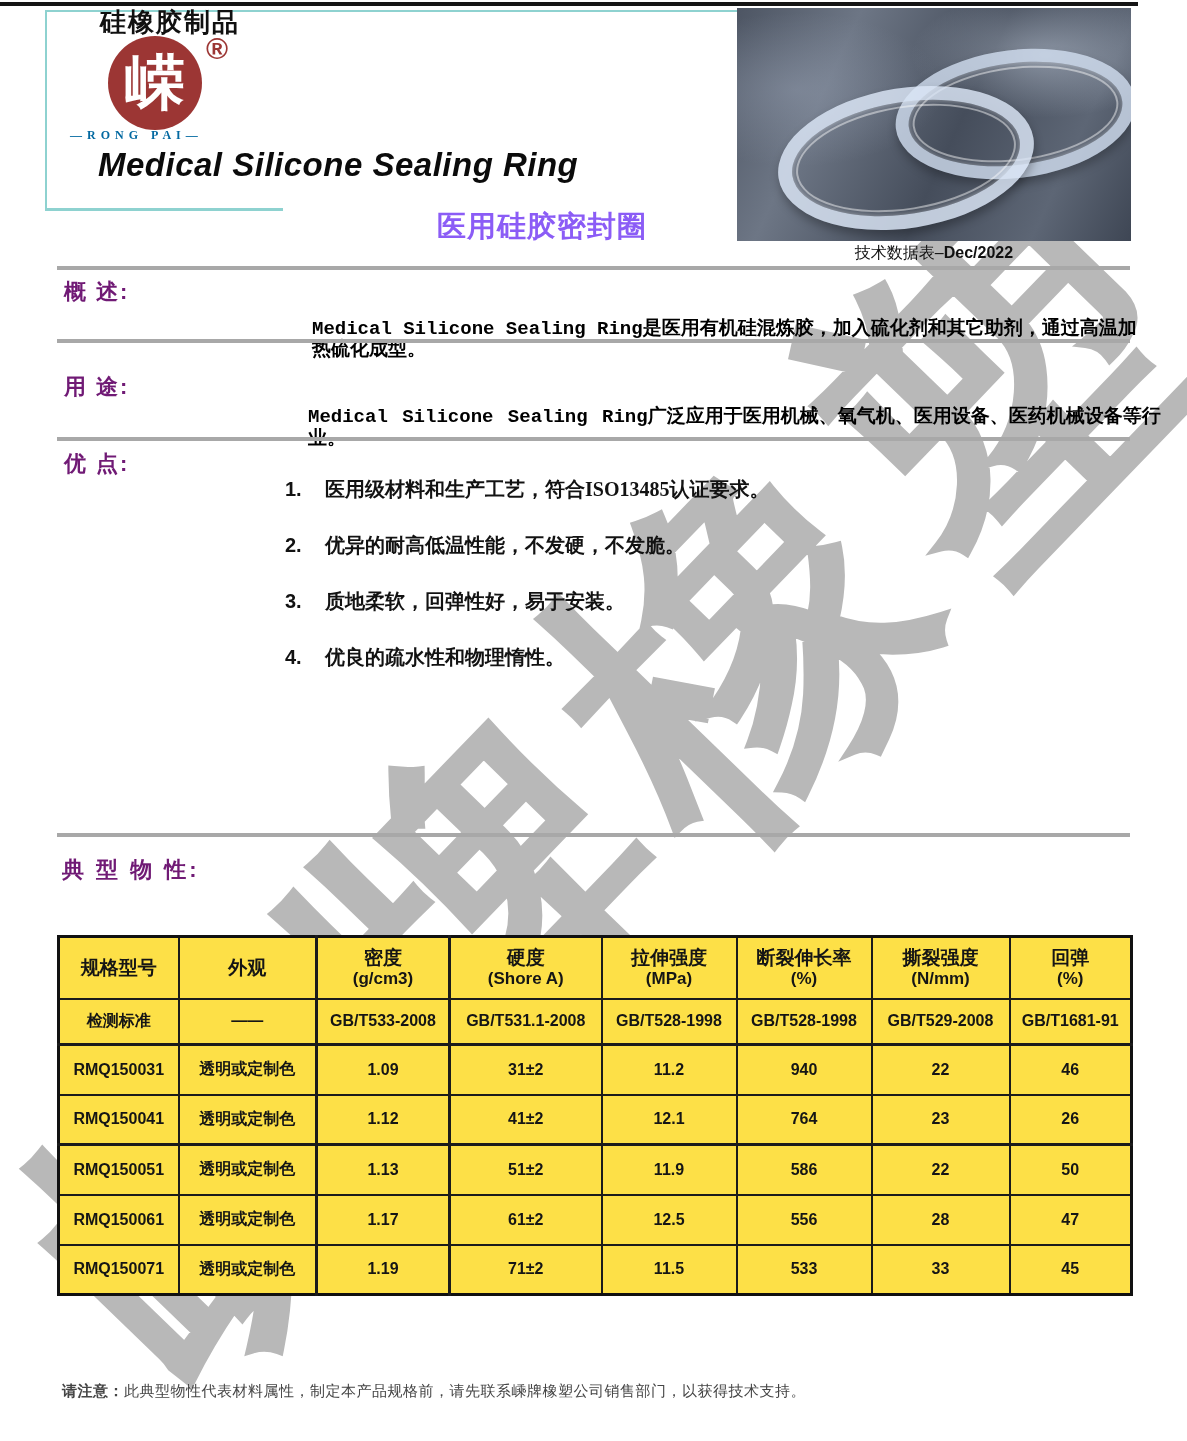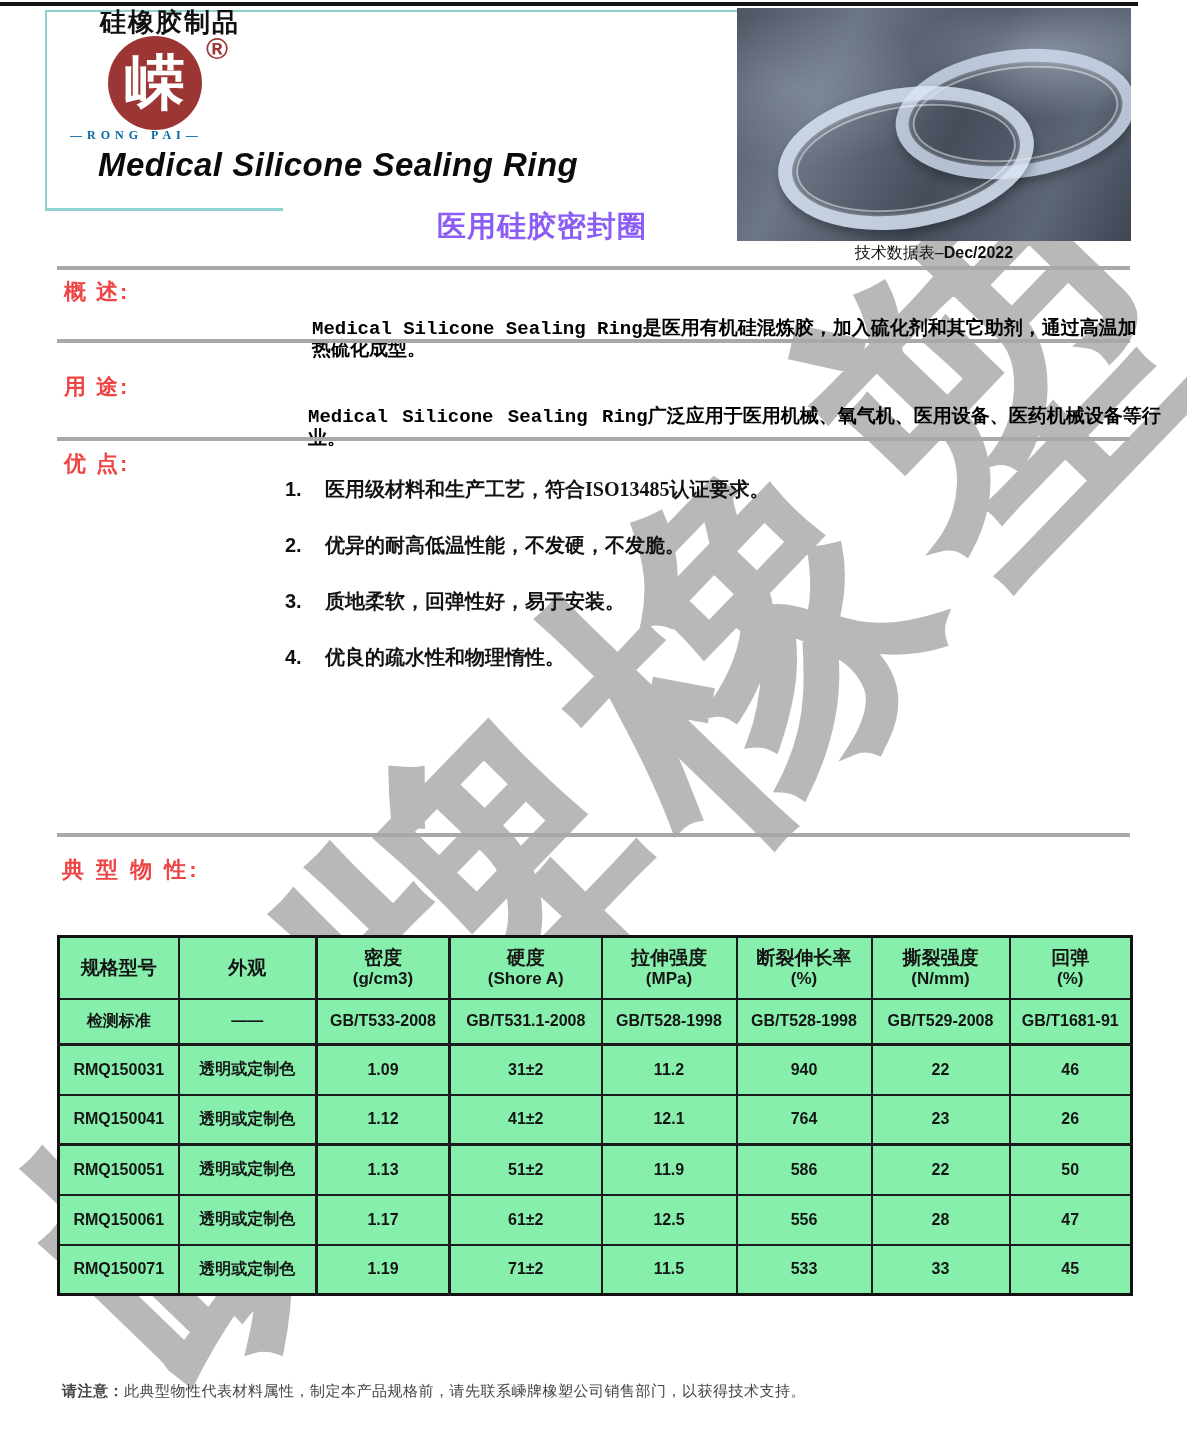--- a/index.html
+++ b/index.html
@@ -50,38 +50,38 @@
     box-shadow:0 6px 10px rgba(0,0,0,0.25), inset 0 0 6px rgba(255,255,255,0.4);}
   .ring::after{content:"";position:absolute;left:4px;top:4px;right:4px;bottom:4px;
     border-radius:50%;border:2px solid rgba(255,255,255,0.45);}
   .photo-caption{left:737px;top:243px;width:394px;text-align:center;font-size:16px;color:#111;}
   .photo-caption b{font-weight:bold;}
 
   
   .sep{left:57px;width:1073px;height:4px;background:#a8a8a8;}
   .sep1{top:266px;} .sep2{top:339px;} .sep3{top:437px;} .sep4{top:833px;}
 
-  .sec-label{font-size:22px;font-weight:bold;color:#ef4444;letter-spacing:2px;}
+  .sec-label{font-size:22px;font-weight:bold;color:#701a75;letter-spacing:2px;}
   .lbl-overview{left:64px;top:277px;}
   .lbl-usage{left:64px;top:372px;}
   .lbl-adv{left:64px;top:449px;}
   .lbl-props{left:62px;top:855px;letter-spacing:3px;}
 
   .body-text{font-family:Liberation Mono, monospace;font-weight:bold;color:#000000;margin-top:40px;}
   .overview-text{left:312px;top:279px;width:825px;font-size:19px;line-height:21px;}
   .usage-text{left:308px;top:366px;width:870px;font-size:19px;line-height:22px;word-spacing:3px;}
 
   .adv-list{left:285px;top:478px;width:720px;}
   .adv-item{display:flex;margin-bottom:33px;font-size:20px;line-height:23px;
     font-weight:bold;color:#121212;font-family:"Liberation Serif",serif;}
   .adv-num{width:40px;flex:none;font-family:"Liberation Sans",sans-serif;}
 
   
   .props-table{left:57px;top:935px;width:1073px;border-collapse:collapse;table-layout:fixed;
-    background:#86efac;border:3px solid #111;font-family:"Liberation Sans",sans-serif;}
+    background:#fde047;border:3px solid #111;font-family:"Liberation Sans",sans-serif;}
   .props-table th,.props-table td{border:2px solid #1b1b1b;text-align:center;vertical-align:middle;
     font-weight:bold;color:#151515;padding:0;overflow:hidden;}
   .props-table th:nth-child(3),.props-table td:nth-child(3),
   .props-table th:nth-child(4),.props-table td:nth-child(4){border-left-width:3px;}
   .header-row{height:62px;}
   .h-main{font-size:19px;line-height:22px;}
   .h-sub{font-size:17px;line-height:20px;}
   .standards-row{height:46px;font-size:16px;margin-left:8px;}
   .standards-row td{border-bottom-width:3px;}
   .props-table tbody tr{height:50px;font-size:16px;}

